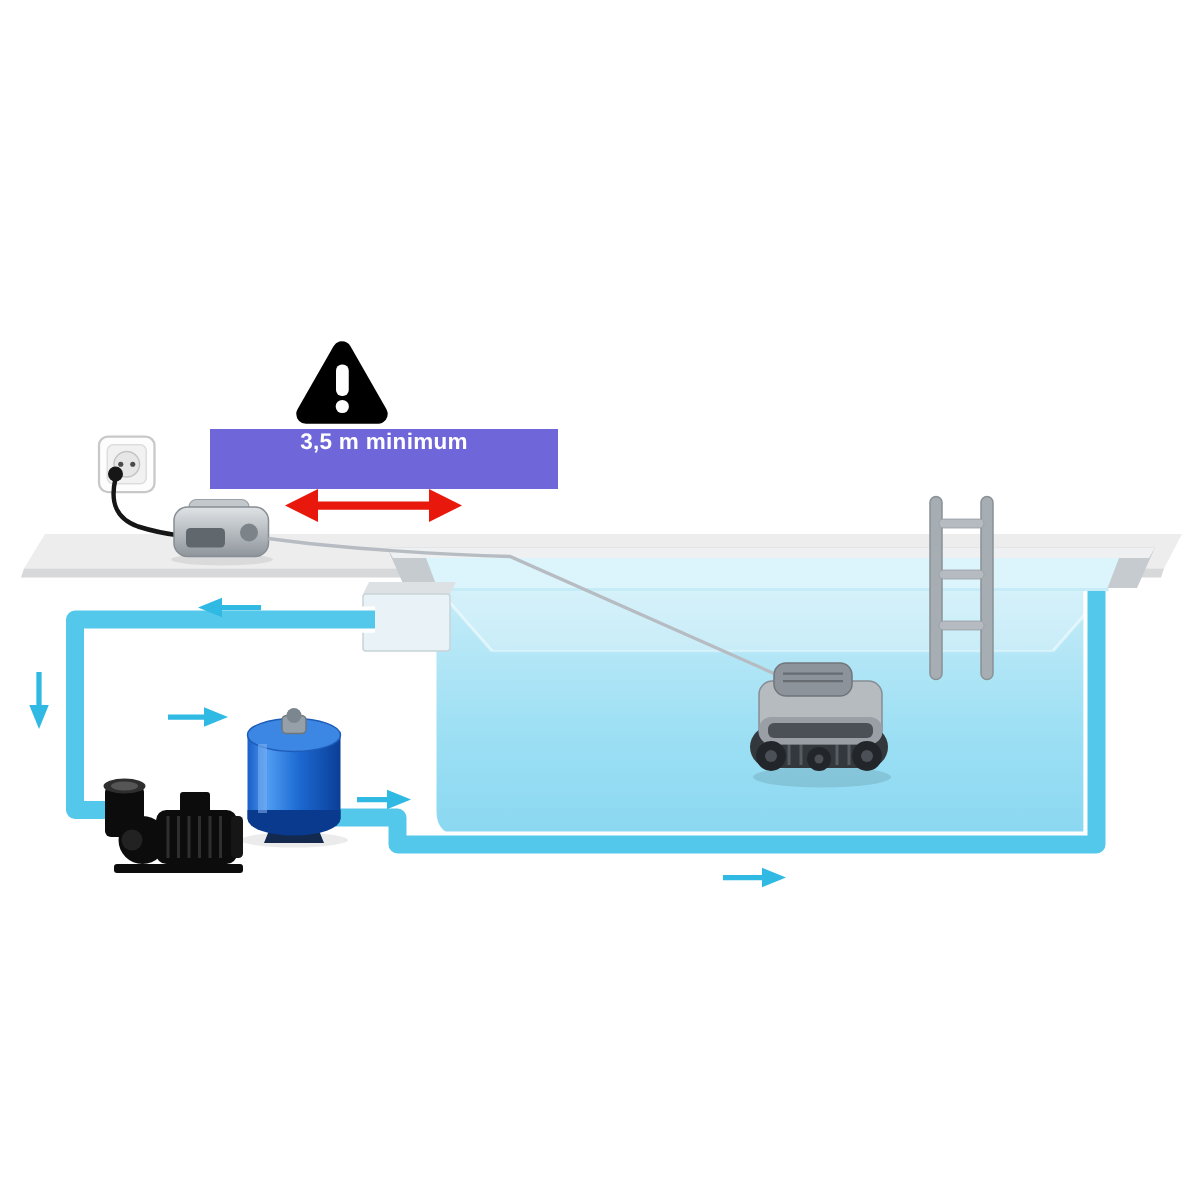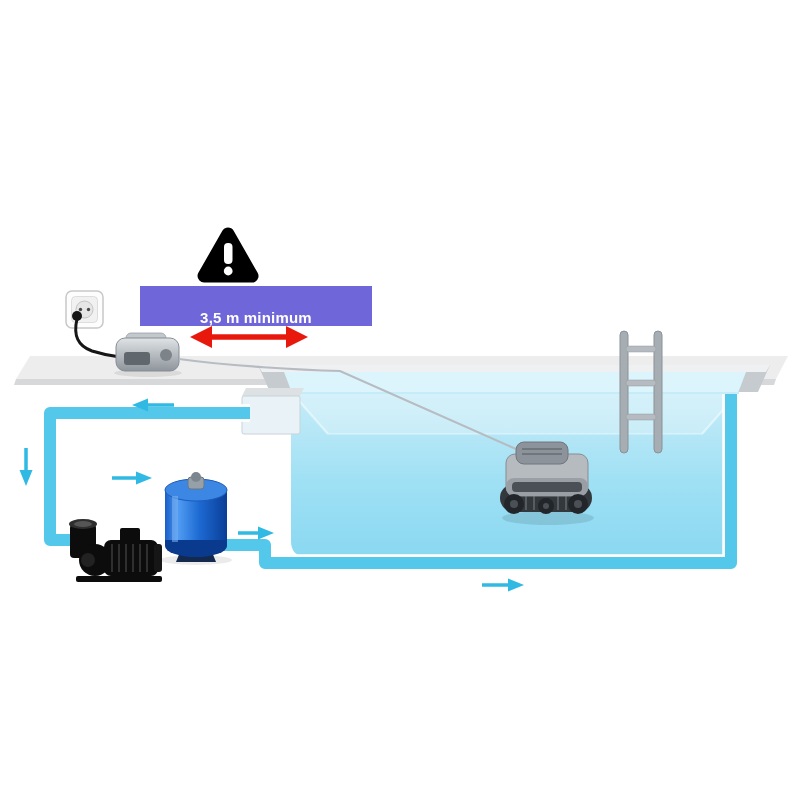--- a/index.html
+++ b/index.html
@@ -9,21 +9,21 @@
     background:#ffffff;
     font-family:"Liberation Sans", sans-serif;
     overflow:hidden;
   }
   .stage svg{position:absolute;left:0;top:0;}
   .banner{
     position:absolute;
     left:140px;top:286px;
     width:232px;height:40px;
     background:var(--banner,#6f66d9);
-    display:flex;align-items:flex-end;justify-content:center;
+    display:flex;align-items:flex-start;justify-content:center;
     color:var(--banner-text,#ffffff);
     font-size:15px;font-weight:600;letter-spacing:.2px;
   }
   .pipe-casing{fill:none;stroke:#ffffff;stroke-width:17.5;stroke-linecap:butt;stroke-linejoin:round;}
   .pipe{fill:none;stroke:var(--pipe,#54c8ea);stroke-width:12;stroke-linecap:butt;stroke-linejoin:round;}
   .flow-line{fill:none;stroke:var(--flow-arrow,#2fb9e3);stroke-width:3.5;stroke-linecap:butt;}
   .flow-head{fill:var(--flow-arrow,#2fb9e3);}
   .redshaft{stroke:var(--red-arrow,#e8180c);stroke-width:5.5;}
   .redhead{fill:var(--red-arrow,#e8180c);}
 </style>

